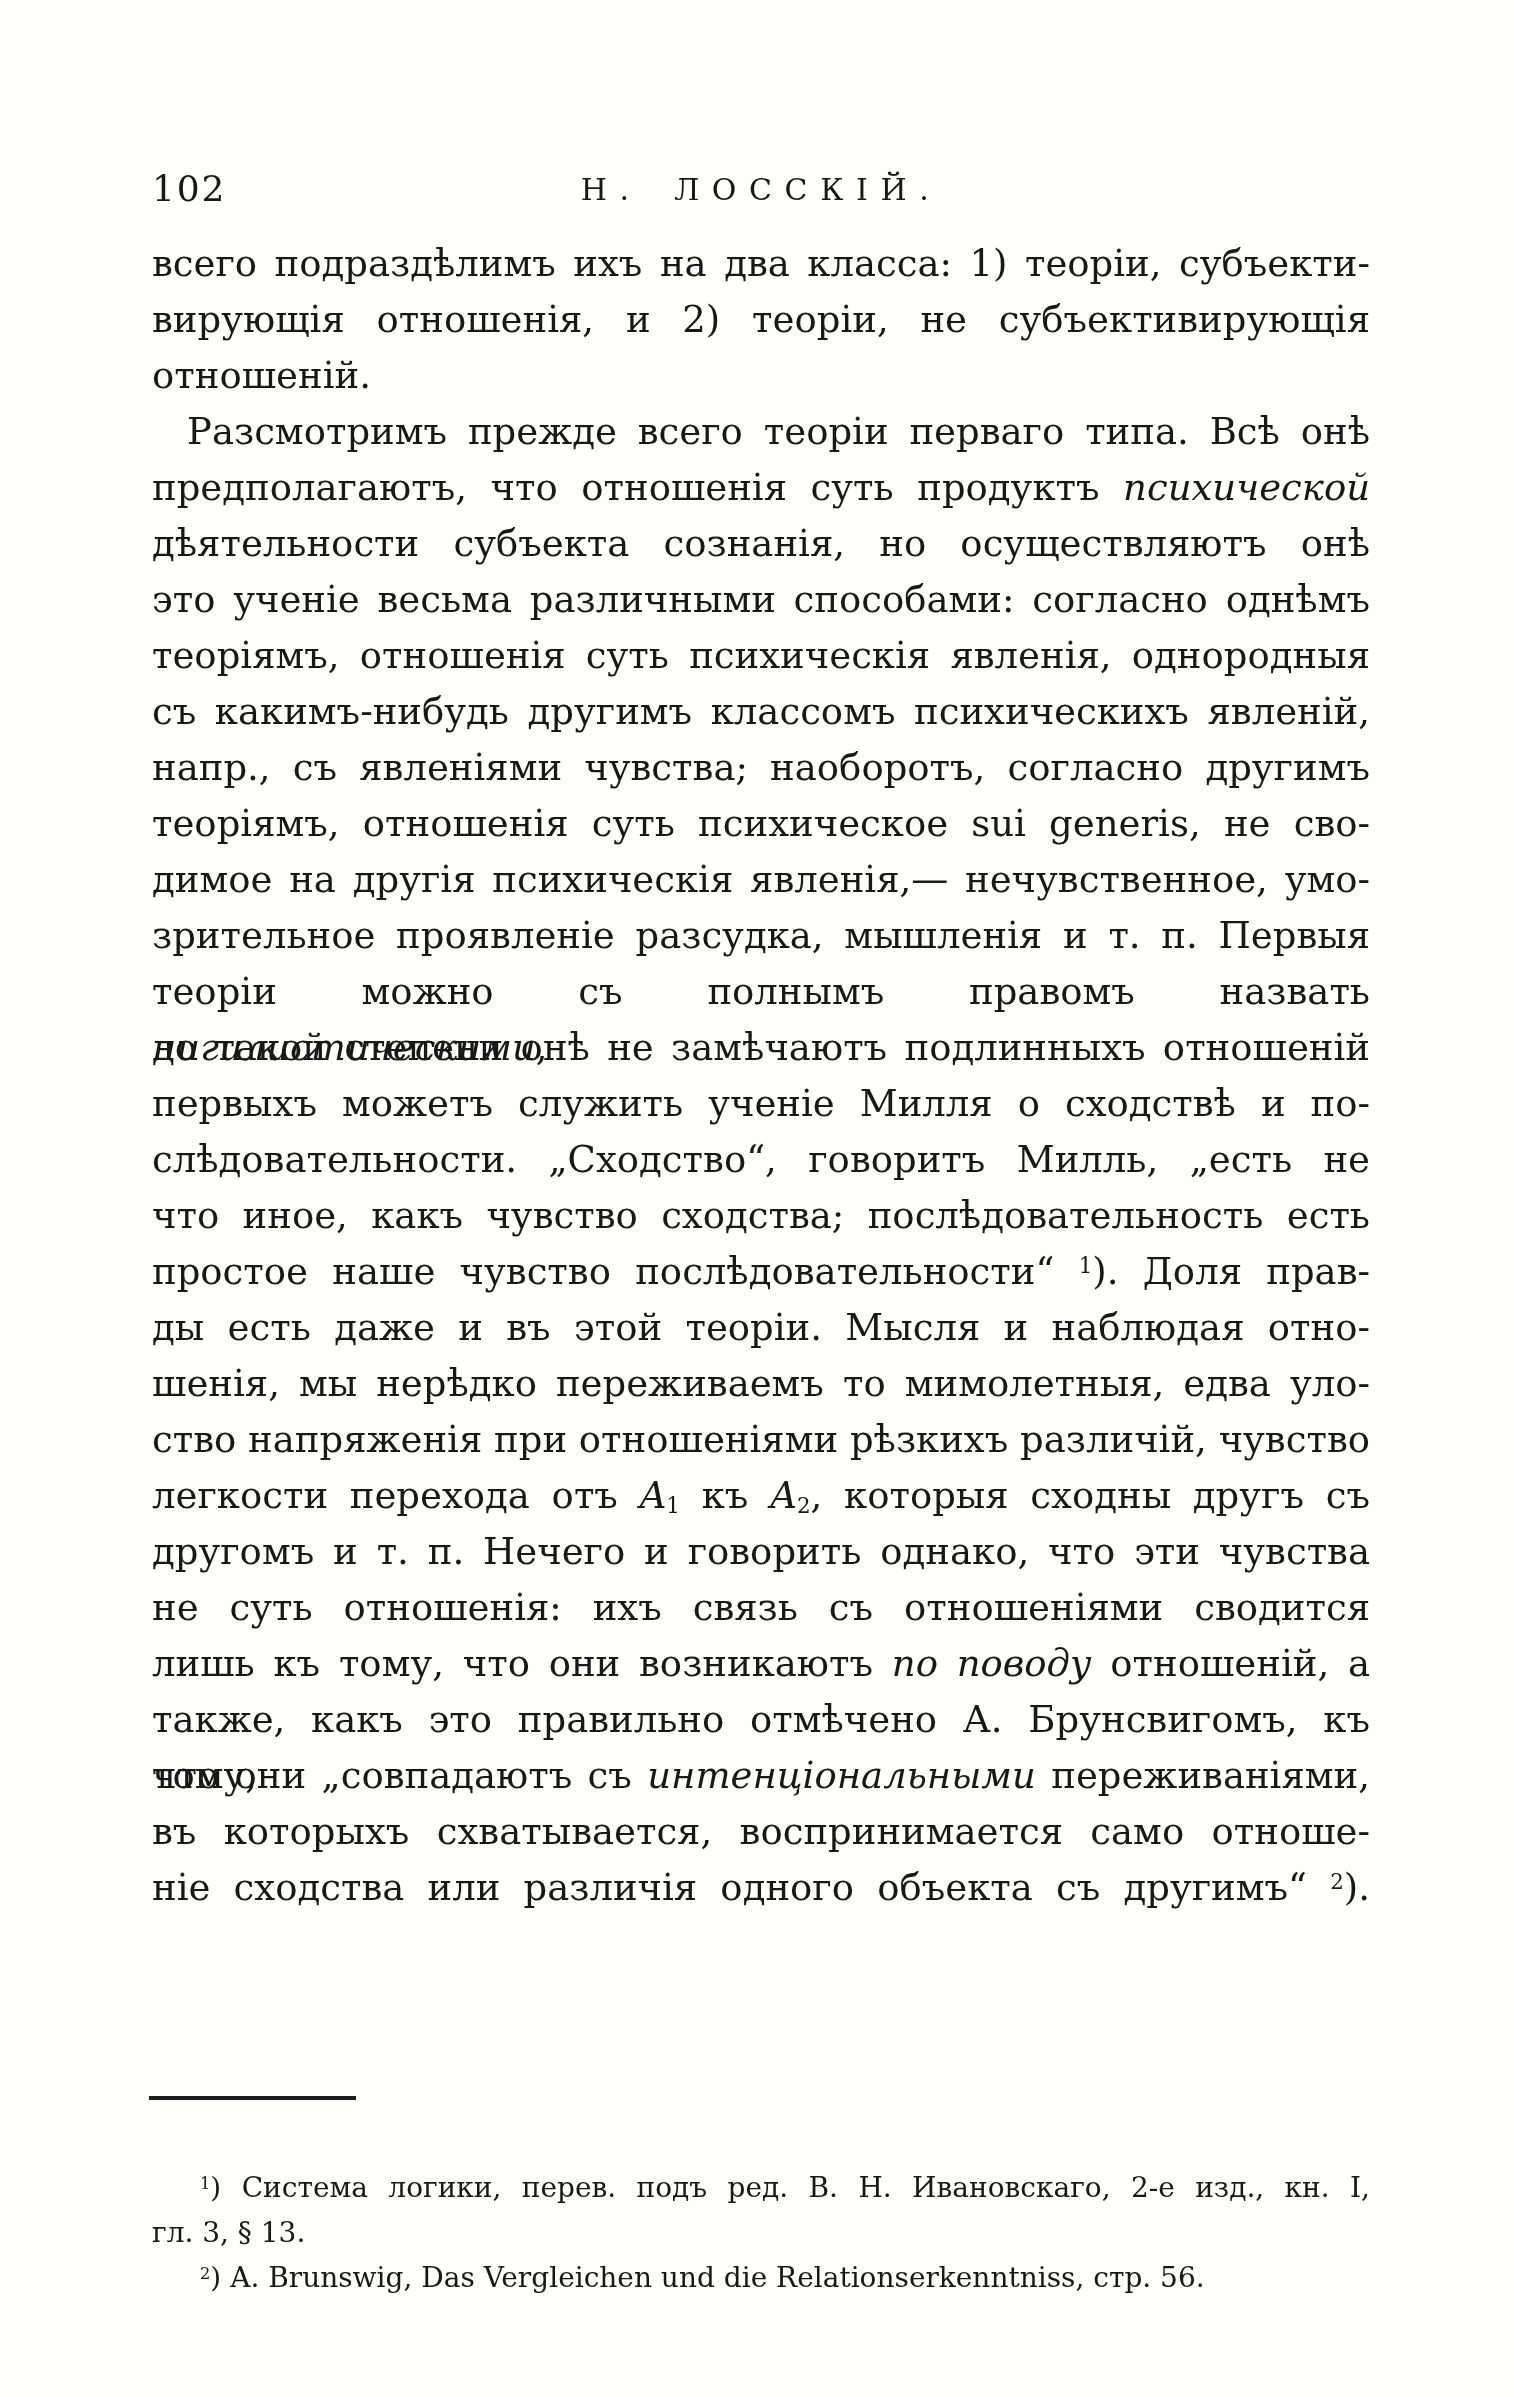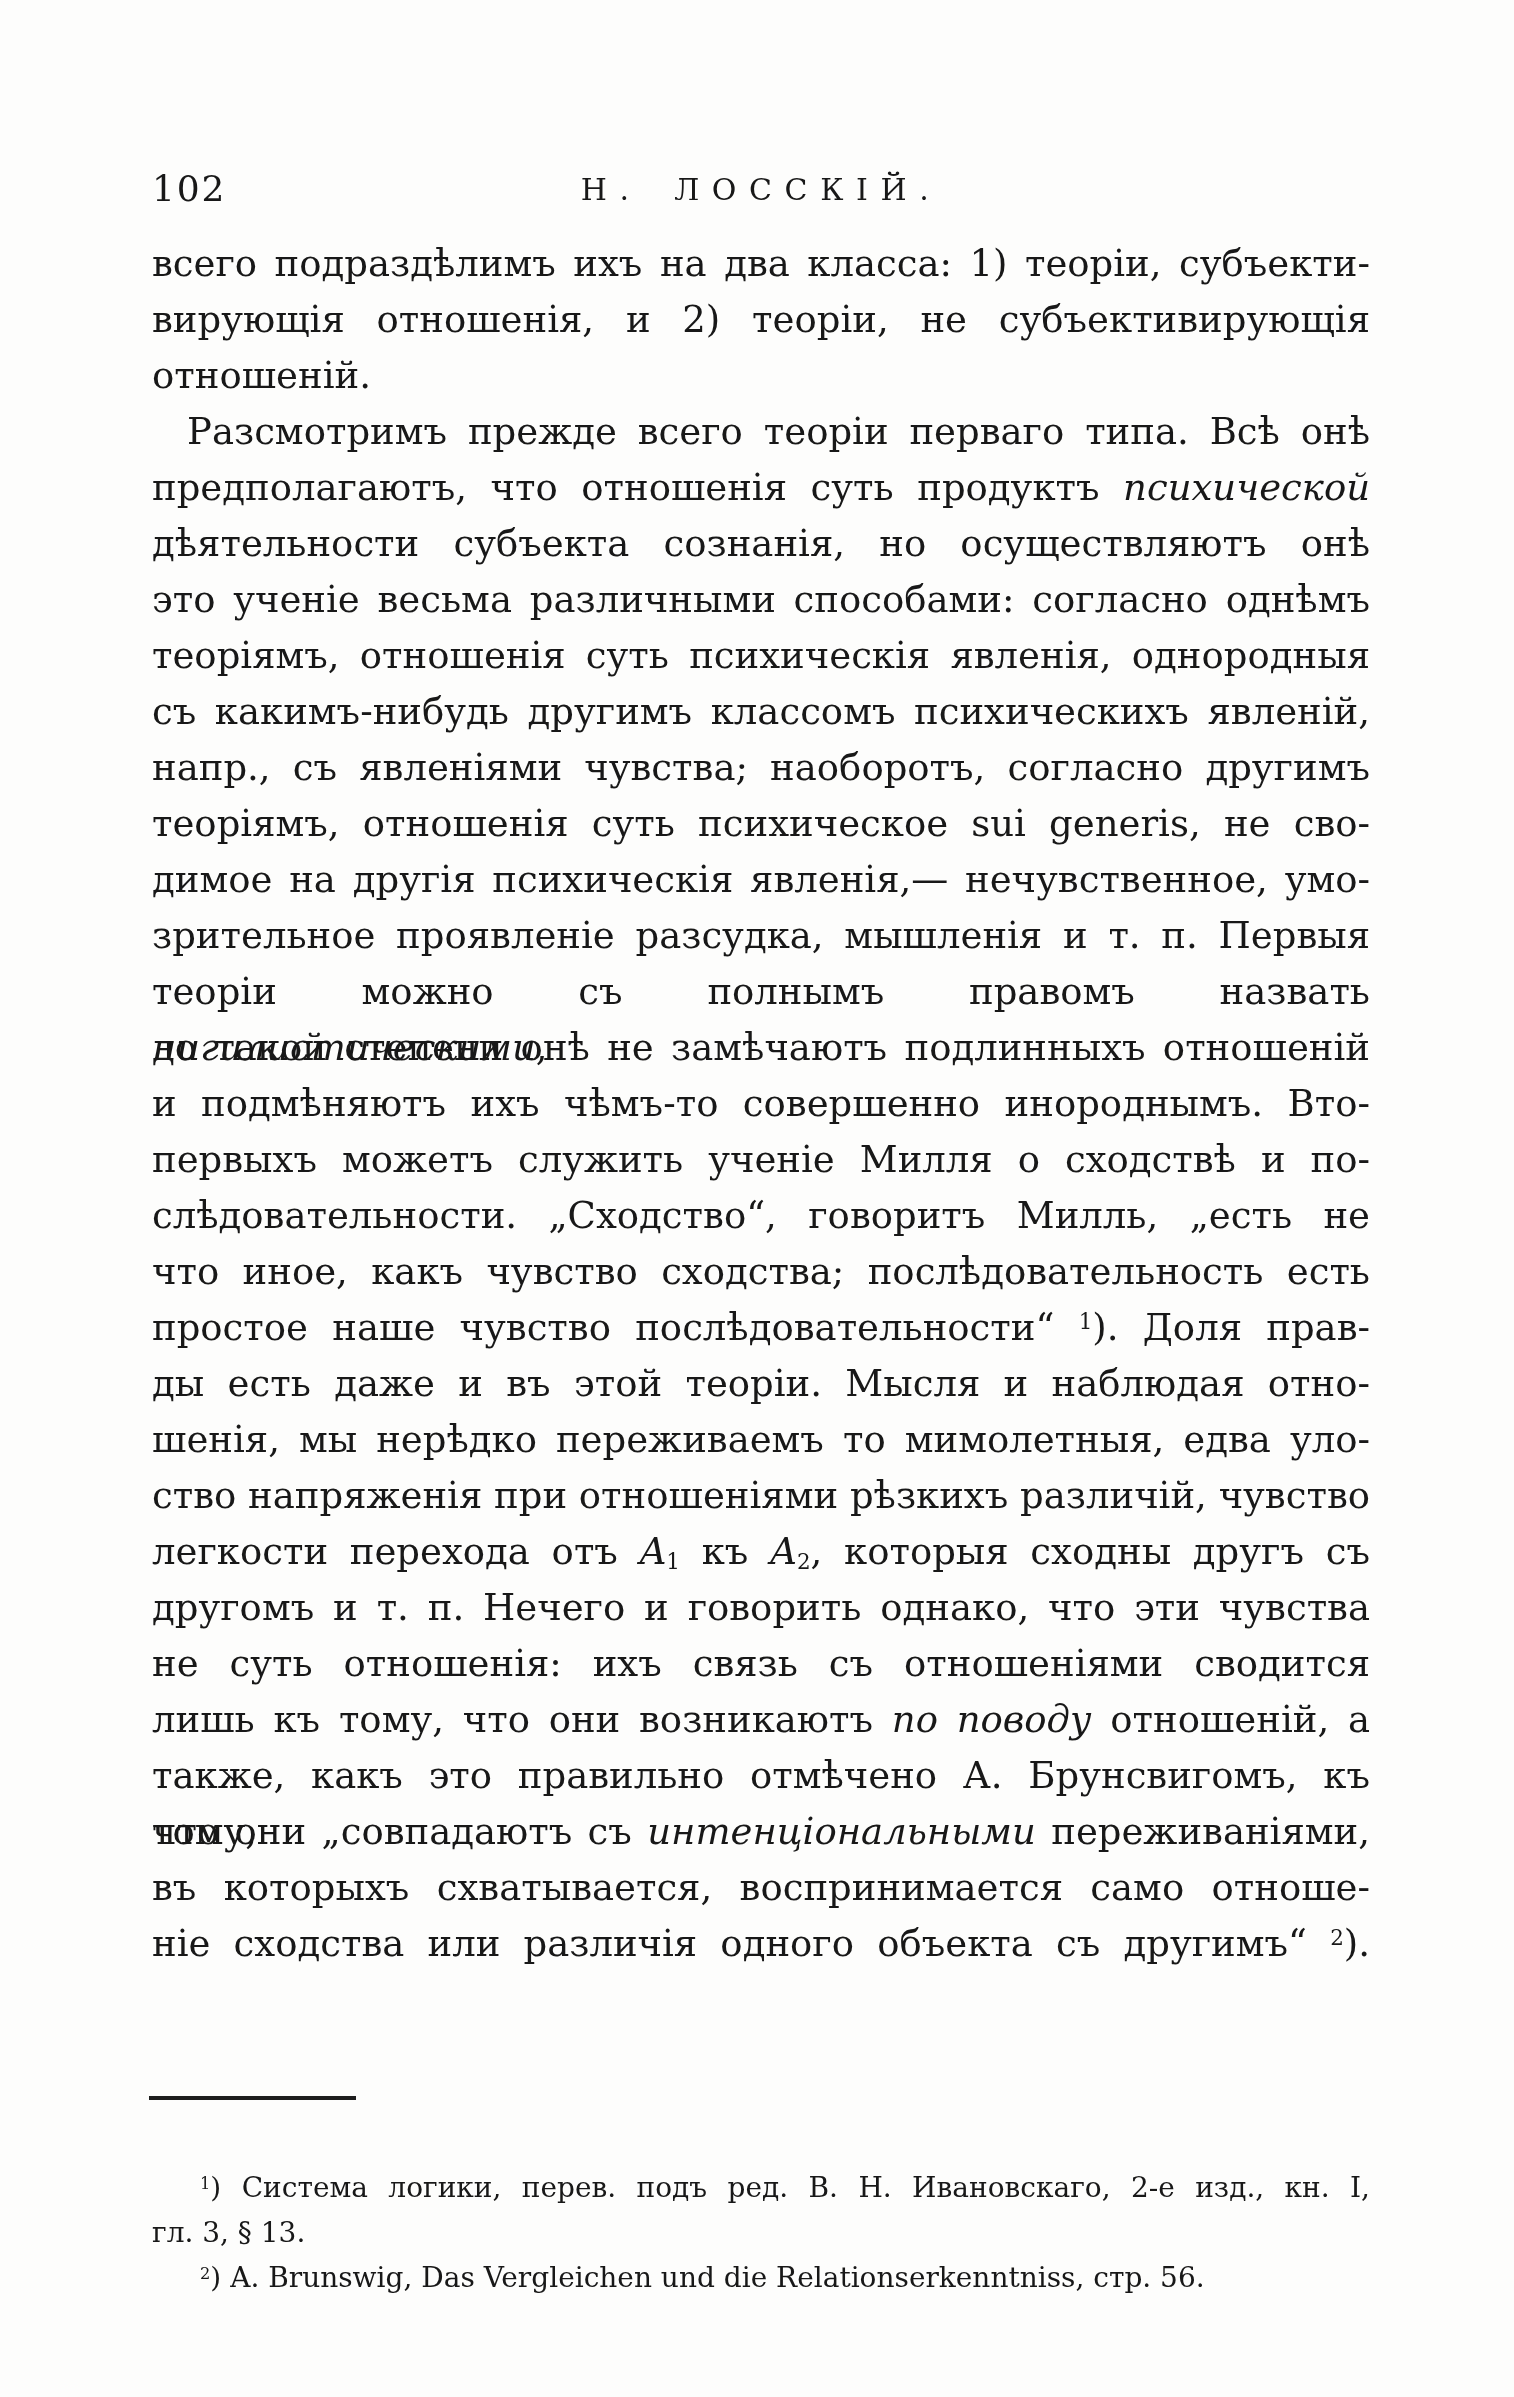--- a/index.html
+++ b/index.html
@@ -118,21 +118,20 @@
       <div class="line"><span>дѣятельности субъекта сознанія, но осуществляютъ онѣ</span></div>
       <div class="line"><span>это ученіе весьма различными способами: согласно однѣмъ</span></div>
       <div class="line"><span>теоріямъ, отношенія суть психическія явленія, однородныя</span></div>
       <div class="line"><span>съ какимъ-нибудь другимъ классомъ психическихъ явленій,</span></div>
       <div class="line"><span>напр., съ явленіями чувства; наоборотъ, согласно другимъ</span></div>
       <div class="line"><span>теоріямъ, отношенія суть психическое sui generis, не сво-</span></div>
       <div class="line"><span>димое на другія психическія явленія,— нечувственное, умо-</span></div>
       <div class="line"><span>зрительное проявленіе разсудка, мышленія и т. п. Первыя</span></div>
       <div class="line"><span>теоріи можно съ полнымъ правомъ назвать </span><span class="it">нигилистическими</span><span>,</span></div>
       <div class="line"><span>до такой степени онѣ не замѣчаютъ подлинныхъ отношеній</span></div>
-      <div class="line"><span>и подмѣняютъ ихъ чѣмъ-то совершенно инороднымъ. Вто-</span></div>
       <div class="line"><span>первыхъ можетъ служить ученіе Милля о сходствѣ и по-</span></div>
       <div class="line"><span>слѣдовательности. „Сходство“, говоритъ Милль, „есть не</span></div>
       <div class="line"><span>что иное, какъ чувство сходства; послѣдовательность есть</span></div>
       <div class="line"><span>простое наше чувство послѣдовательности“ </span><span class="sup">1</span><span>). Доля прав-</span></div>
       <div class="line"><span>ды есть даже и въ этой теоріи. Мысля и наблюдая отно-</span></div>
       <div class="line"><span>шенія, мы нерѣдко переживаемъ то мимолетныя, едва уло-</span></div>
       <div class="line"><span>ство напряженія при отношеніями рѣзкихъ различій, чувство</span></div>
       <div class="line"><span>легкости перехода отъ </span><span class="it">A</span><span class="sub">1</span><span> къ </span><span class="it">A</span><span class="sub">2</span><span>, которыя сходны другъ съ</span></div>
       <div class="line"><span>другомъ и т. п. Нечего и говорить однако, что эти чувства</span></div>
       <div class="line"><span>не суть отношенія: ихъ связь съ отношеніями сводится</span></div>

